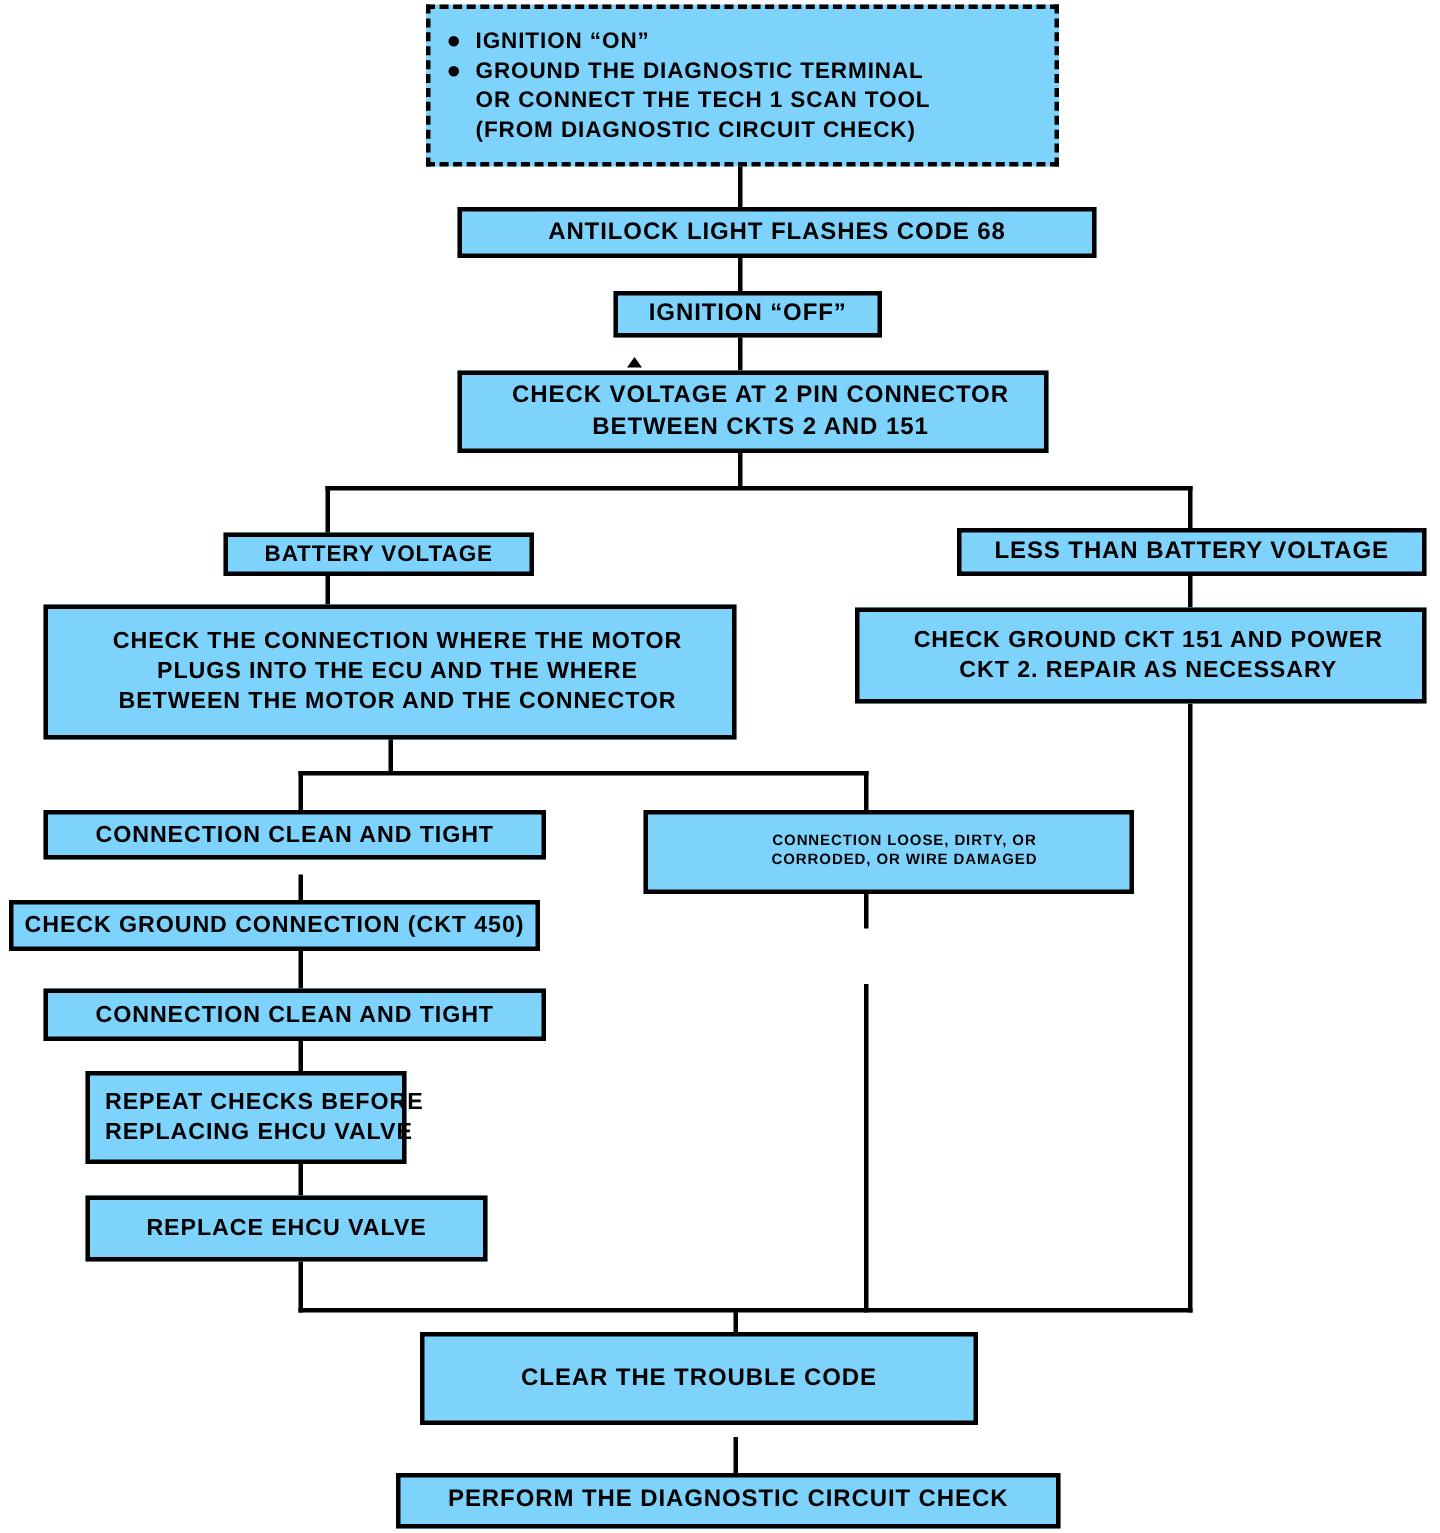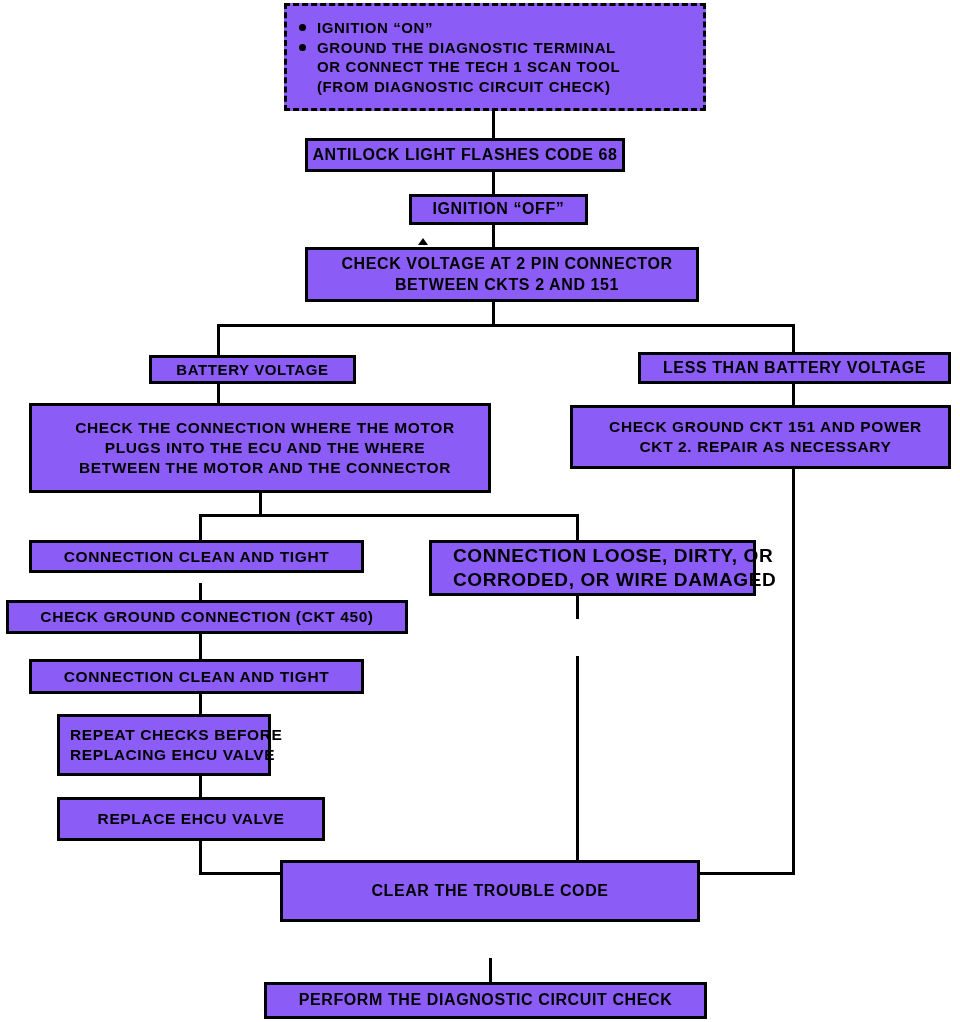--- a/index.html
+++ b/index.html
@@ -12,21 +12,21 @@
     width: 960px;
     height: 1022px;
     background: #ffffff;
     font-family: "Liberation Sans", sans-serif;
     overflow: hidden;
   }
   .node {
     position: absolute;
     box-sizing: border-box;
     border: 3px solid #000000;
-    background: #8b5cf6;
+    background: #7dd3fc;
     color: #000000;
     font-weight: bold;
     letter-spacing: 0.6px;
     display: flex;
     flex-direction: column;
     justify-content: center;
     z-index: 3;
   }
   .node.dashed {
     border: 3px dashed #000000;
@@ -120,21 +120,21 @@
 
   <div class="node dashed" style="left:284px; top:3px; width:422px; height:108px; font-size:15px;">
     <ul class="bullets">
       <li><span class="dot"></span><span>IGNITION “ON”</span></li>
       <li><span class="dot"></span><span>GROUND THE DIAGNOSTIC TERMINAL
 OR CONNECT THE TECH 1 SCAN TOOL
 (FROM DIAGNOSTIC CIRCUIT CHECK)</span></li>
     </ul>
   </div>
 
-  <div class="node center" style="left:305px; top:138px; width:320px; height:34px; font-size:16px;">
+  <div class="node center" style="left:305px; top:138px; width:426px; height:34px; font-size:16px;">
     <div class="line">ANTILOCK LIGHT FLASHES CODE 68</div>
   </div>
 
   <div class="node center" style="left:409px; top:194px; width:179px; height:31px; font-size:16px;">
     <div class="line">IGNITION “OFF”</div>
   </div>
 
   <div class="node left-align" style="left:305px; top:247px; width:394px; height:55px; font-size:16px;">
     <div class="line">CHECK VOLTAGE AT 2 PIN CONNECTOR</div>
     <div class="line">BETWEEN CKTS 2 AND 151</div>
@@ -156,44 +156,44 @@
 
   <div class="node left-align" style="left:570px; top:405px; width:381px; height:64px; font-size:15.5px;">
     <div class="line">CHECK GROUND CKT 151 AND POWER</div>
     <div class="line">CKT 2. REPAIR AS NECESSARY</div>
   </div>
 
   <div class="node center" style="left:29px; top:540px; width:335px; height:33px; font-size:15.5px;">
     <div class="line">CONNECTION CLEAN AND TIGHT</div>
   </div>
 
-  <div class="node left-align" style="left:429px; top:540px; width:327px; height:56px; font-size:19px;padding-left:21px;">
+  <div class="node left-align" style="left:429px; top:540px; width:327px; height:56px; font-size:10px;padding-left:21px;">
     <div class="line">CONNECTION LOOSE, DIRTY, OR</div>
     <div class="line">CORRODED, OR WIRE DAMAGED</div>
   </div>
 
-  <div class="node center" style="left:6px; top:600px; width:402px; height:34px; font-size:15.5px;">
+  <div class="node center" style="left:6px; top:600px; width:354px; height:34px; font-size:15.5px;">
     <div class="line">CHECK GROUND CONNECTION (CKT 450)</div>
   </div>
 
 
   <div class="node center" style="left:29px; top:659px; width:335px; height:35px; font-size:15.5px;">
     <div class="line">CONNECTION CLEAN AND TIGHT</div>
   </div>
 
   <div class="node left-align" style="left:57px; top:714px; width:214px; height:62px; font-size:15.5px;">
     <div class="line">REPEAT CHECKS BEFORE</div>
     <div class="line">REPLACING EHCU VALVE</div>
   </div>
 
   <div class="node center" style="left:57px; top:797px; width:268px; height:44px; font-size:15.5px;">
     <div class="line">REPLACE EHCU VALVE</div>
   </div>
 
-  <div class="node center" style="left:280px; top:860px; width:420px; height:62px; font-size:16px;">
+  <div class="node center" style="left:280px; top:888px; width:372px; height:62px; font-size:16px;">
     <div class="line">CLEAR THE TROUBLE CODE</div>
   </div>
 
   <div class="node center" style="left:264px; top:982px; width:443px; height:37px; font-size:16px;">
     <div class="line">PERFORM THE DIAGNOSTIC CIRCUIT CHECK</div>
   </div>
 
 </div>
 
 </body></html>

